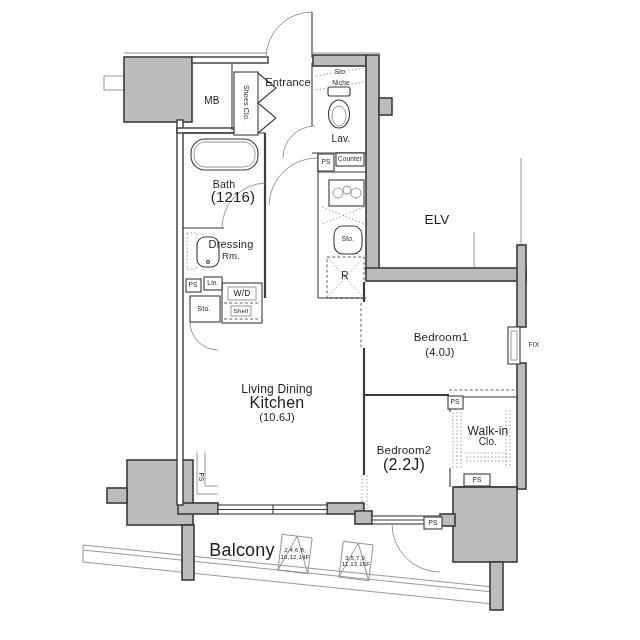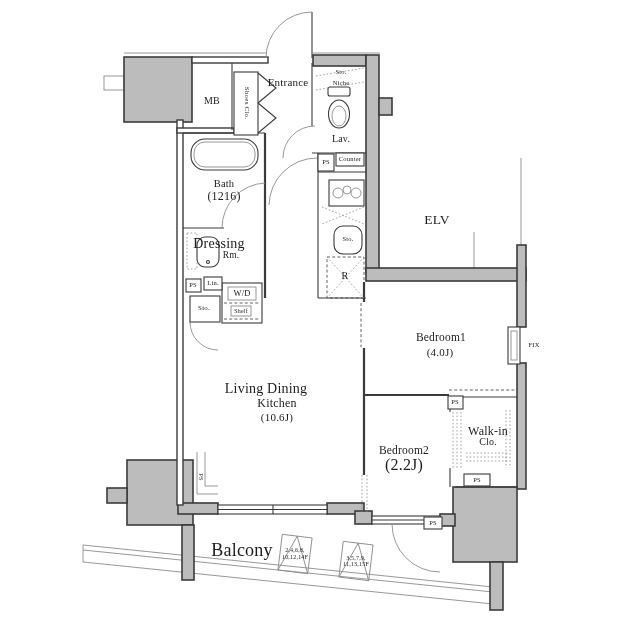--- a/index.html
+++ b/index.html
@@ -1,17 +1,17 @@
 <!DOCTYPE html>
 <html style="--background: #ffffff; --concrete-fill: #bcbcbc; --wall-line: #3b3b3b; --thin-line: #8c8c8c; --text: #1d1d1d;"><head>
 <meta charset="utf-8">
 <style>
   html,body{margin:0;padding:0;background:#fff;}
   #plan{position:relative;width:640px;height:640px;background:var(--background,#fff);
-        font-family:Liberation Serif, serif;overflow:hidden;}
+        font-family:Liberation Sans, sans-serif;overflow:hidden;}
   #plan svg{position:absolute;left:0;top:0;}
   .c{fill:var(--concrete-fill);stroke:var(--wall-line);stroke-width:1.6;}
   .f{fill:#fff;stroke:var(--wall-line);stroke-width:1.4;}
   .fw{fill:#fff;stroke:var(--wall-line);stroke-width:1.1;}
   .w{stroke:var(--wall-line);stroke-width:2.2;fill:none;}
   .w1{stroke:var(--wall-line);stroke-width:1.1;fill:none;}
   .t{stroke:var(--thin-line);stroke-width:0.9;fill:none;}
   .d{stroke:var(--wall-line);stroke-width:0.8;fill:none;stroke-dasharray:3 2.2;}
   .dt{stroke:var(--thin-line);stroke-width:0.8;fill:none;stroke-dasharray:1.6 2;}
   .lbl{position:absolute;transform:translate(-50%,-50%);white-space:nowrap;
@@ -210,33 +210,33 @@
 
   <div class="lbl" style="left:288px;top:82px;font-size:11px">Entrance</div>
   <div class="lbl v" style="left:246px;top:103px;font-size:7px">Shoes Clo.</div>
   <div class="lbl" style="left:212px;top:101px;font-size:10px">MB</div>
   <div class="lbl" style="left:341px;top:72px;font-size:6.5px">Sto.</div>
   <div class="lbl" style="left:341px;top:83px;font-size:6.5px">Niche</div>
   <div class="lbl" style="left:341px;top:139px;font-size:10px">Lav.</div>
   <div class="lbl" style="left:326px;top:162px;font-size:6.5px">PS</div>
   <div class="lbl" style="left:350px;top:159px;font-size:6.5px">Counter</div>
   <div class="lbl" style="left:224px;top:184px;font-size:10.5px">Bath</div>
-  <div class="lbl" style="left:224px;top:196px;font-size:12px">(1216)</div>
-  <div class="lbl" style="left:219px;top:244px;font-size:14px">Dressing</div>
+  <div class="lbl" style="left:233px;top:196px;font-size:15px">(1216)</div>
+  <div class="lbl" style="left:231px;top:244px;font-size:11px">Dressing</div>
   <div class="lbl" style="left:231px;top:256px;font-size:9.5px">Rm.</div>
   <div class="lbl" style="left:193px;top:285px;font-size:6.5px">PS</div>
   <div class="lbl" style="left:213px;top:283px;font-size:6.5px">Lin.</div>
   <div class="lbl" style="left:242px;top:293px;font-size:8.5px">W/D</div>
   <div class="lbl" style="left:241px;top:311px;font-size:6px">Shelf</div>
   <div class="lbl" style="left:204px;top:308px;font-size:7px">Sto.</div>
   <div class="lbl" style="left:348px;top:239px;font-size:6.5px">Sto.</div>
   <div class="lbl" style="left:345px;top:276px;font-size:10px">R</div>
   <div class="lbl" style="left:437px;top:220px;font-size:13.5px">ELV</div>
-  <div class="lbl" style="left:266px;top:389px;font-size:14px">Living Dining</div>
-  <div class="lbl" style="left:277px;top:403px;font-size:12px">Kitchen</div>
+  <div class="lbl" style="left:277px;top:389px;font-size:12px">Living Dining</div>
+  <div class="lbl" style="left:277px;top:403px;font-size:16px">Kitchen</div>
   <div class="lbl" style="left:277px;top:417px;font-size:11px">(10.6J)</div>
   <div class="lbl" style="left:441px;top:338px;font-size:11.5px">Bedroom1</div>
   <div class="lbl" style="left:440px;top:352px;font-size:11px">(4.0J)</div>
   <div class="lbl" style="left:404px;top:451px;font-size:11.5px">Bedroom2</div>
   <div class="lbl" style="left:404px;top:465px;font-size:16px">(2.2J)</div>
   <div class="lbl" style="left:488px;top:431px;font-size:12px">Walk-in</div>
   <div class="lbl" style="left:488px;top:442px;font-size:10px">Clo.</div>
   <div class="lbl" style="left:534px;top:345px;font-size:6.5px">FIX</div>
   <div class="lbl" style="left:455px;top:402px;font-size:6.5px">PS</div>
   <div class="lbl" style="left:477px;top:480px;font-size:6.5px">PS</div>

